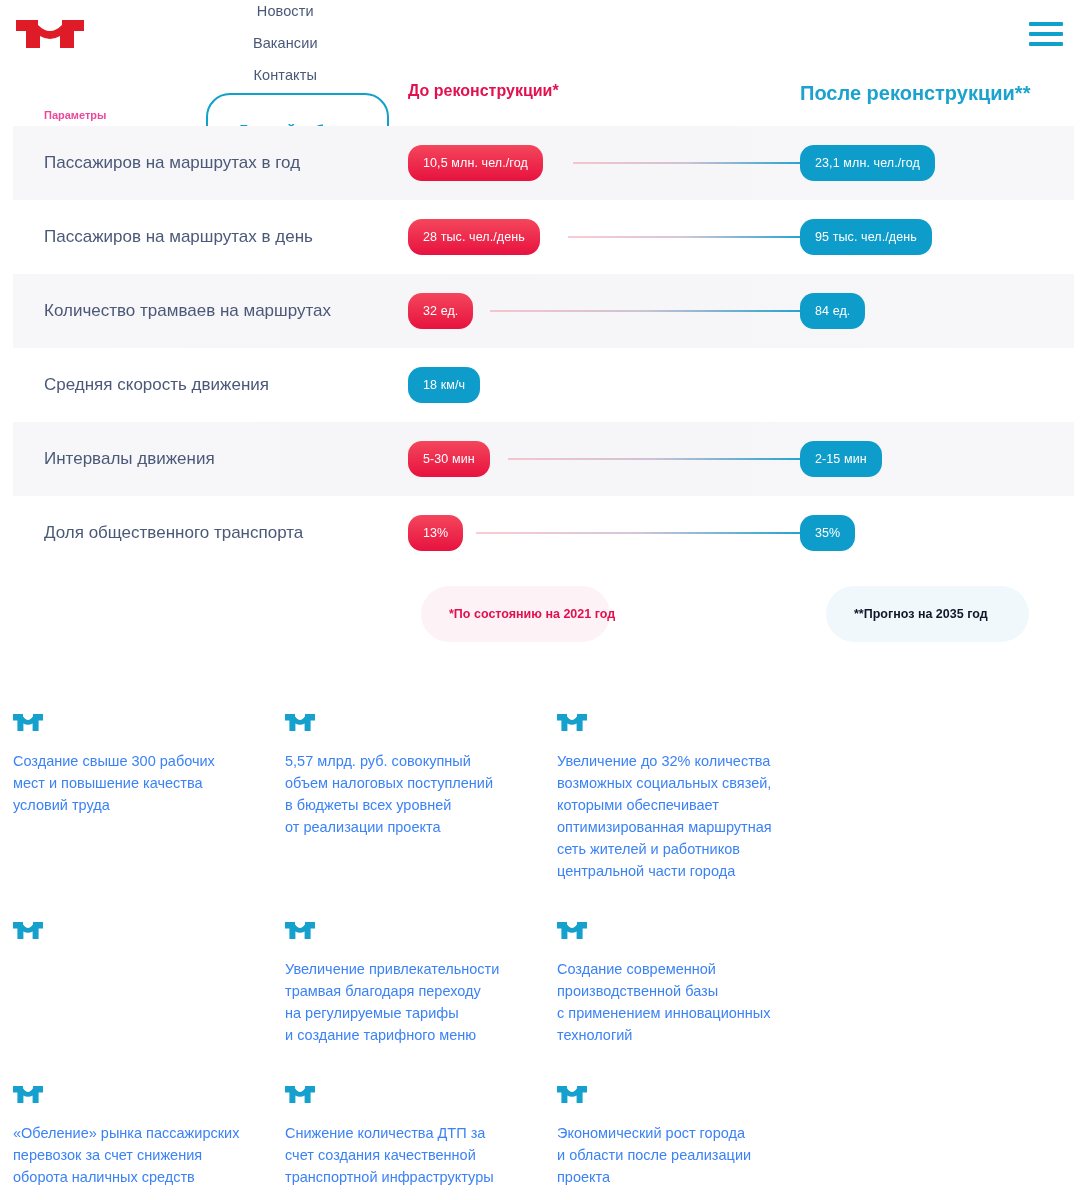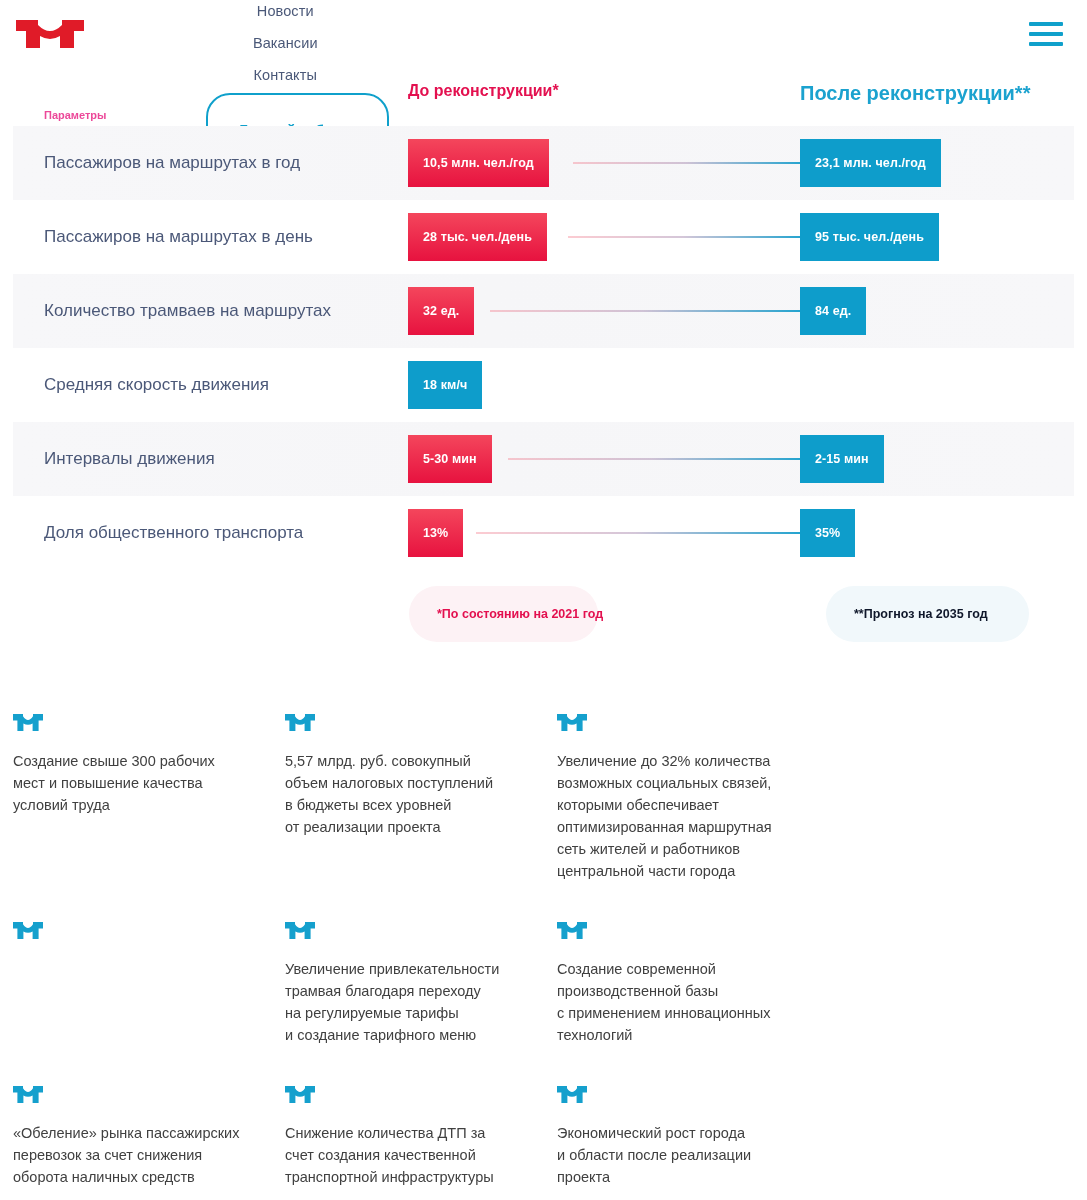--- a/index.html
+++ b/index.html
@@ -128,28 +128,29 @@
     position: relative;
   }
   .cell-after {
     flex: 1;
     display: flex;
     align-items: center;
     position: relative;
   }
   .chip {
     font-size: 12.5px;
-    font-weight: bold;
+    font-weight: normal;
     color: #fff;
     padding: 0 15px;
-    height: 48px;
+    height: 36px;
     display: inline-flex;
     align-items: center;
     white-space: nowrap;
     letter-spacing: .1px;
+    border-radius: 14px;
   }
   .chip.red {
     background: linear-gradient(180deg,#f4465c 0%, #e7123f 100%);
   }
   .chip.blue {
     background: #0e9dcb;
   }
   .connector {
     position: absolute;
     height: 2px;
@@ -182,21 +183,21 @@
     border-radius: 28px;
     display: flex;
     align-items: center;
     font-size: 12.5px;
     font-weight: bold;
     padding: 0 28px;
     white-space: nowrap;
   }
   .fn-red {
     position: absolute;
-    left: 396px;
+    left: 408px;
     width: 189px;
     background: #fdf2f5;
     color: #e3104f;
   }
   .fn-blue {
     position: absolute;
     left: 813px;
     width: 203px;
     background: #f1f8fb;
     color: #0f172a;
@@ -211,21 +212,21 @@
   }
   .benefit {
     width: 272px;
     margin-bottom: 40px;
     padding-right: 28px;
   }
   .bridge-icon { display: block; margin-bottom: 19px; }
   .benefit-text {
     font-size: 14.5px;
     line-height: 1.52;
-    color: #404040;
+    color: #3b82f6;
     white-space: pre-line;
   }
 </style>
 </head>
 <body>
 
 <div class="header">
 
   <svg class="logo" viewBox="0 0 72 40" aria-label="logo">
     <path d="M2 6 L24 6 L24 11 Q30 17 36 17 Q42 17 48 11 L48 6 L70 6 L70 17 L60 17 L60 34 L46 34 L46 22 Q41 25 36 25 Q31 25 26 22 L26 34 L12 34 L12 17 L2 17 Z" fill="#e01b28"></path>

